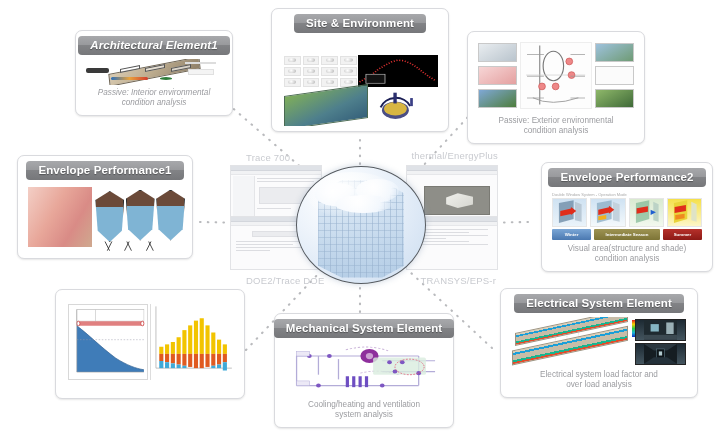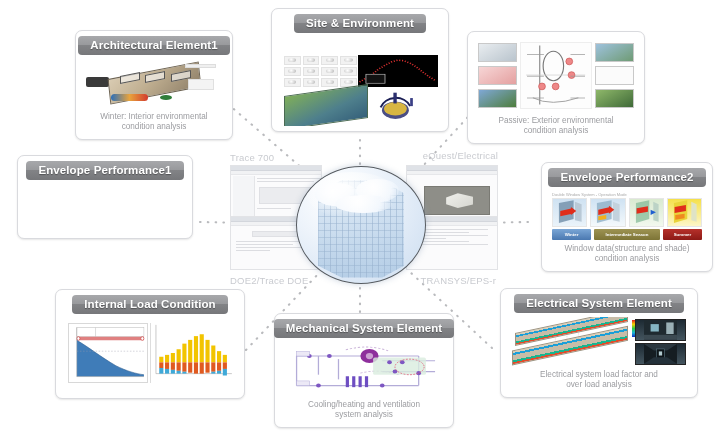--- a/index.html
+++ b/index.html
@@ -25,21 +25,21 @@
   .sw-thumb .menubar  { height:4px; background:#f1f2f4; border-bottom:1px solid #e6e7ea;}
   .sw-thumb .body { position:absolute; inset:10px 2px 2px 2px; }
   .sw-thumb .lcol { position:absolute; left:0; top:0; bottom:0; width:26%;
                     background:#f4f5f7; border-right:1px solid #e4e5e8; }
   .sw-line { height:1px; background:#dcdde1; margin:2px 3px; }
   .sw-line.s { width:40%; } .sw-line.m { width:66%; } .sw-line.l { width:88%; }
   .sw-box { position:absolute; background:#ebecef; border:1px solid #dfe0e4; }
 
   .sw-label {
     position:absolute; font-size:9.5px; color:#c9cbd0; letter-spacing:.2px;
-    white-space:nowrap; font-family:"Liberation Sans", sans-serif;
+    white-space:nowrap; font-family:"Liberation Sans", sans-serif;margin-left:16px;
   }
 
   #globe {
     position:absolute; left:296px; top:166px; width:130px; height:118px;
     border-radius:50%;
     border:1.6px solid #555a60;
     background:
       radial-gradient(ellipse at 32% 26%, #ffffff 0%, #eef4fb 36%, #dbe7f5 70%, #cadcee 100%);
     overflow:hidden; z-index:4;
     box-shadow: 0 0 6px rgba(140,160,185,.45);
@@ -195,21 +195,21 @@
         <div class="menubar"></div>
       <div class="body">
         <div class="lcol"></div>
         <div class="sw-line l" style="margin-left:28%"></div>
         <div class="sw-line m" style="margin-left:28%"></div>
         <div class="sw-box" style="left:30%; top:24%; width:62%; height:40%;"></div>
         <div class="sw-line s" style="margin-left:28%; margin-top:26px;"></div>
       </div>
     </div>
 
-    <div class="sw-label" style="right:0px; top:2px;">eQuest/Electrical</div>
+    <div class="sw-label" style="right:0px; top:2px;">thermal/EnergyPlus</div>
     <div class="sw-thumb" style="right:0px; top:17px; width:92px; height:58px;">
       <div class="titlebar"></div>
         <div class="menubar"></div>
       <div class="body">
         <div class="sw-box" style="left:18%; top:22%; width:76%; height:66%; background:#8e8e88; border-color:#7a7a74;"></div>
         <div class="art" style="left:36%; top:36%; width:40%; height:38%;
              background:linear-gradient(145deg,#f2f2ee,#d6d6d0);
              clip-path:polygon(18% 34%,52% 8%,96% 30%,96% 76%,52% 96%,18% 74%);
              border:1px solid #aaa;"></div>
       </div>
@@ -244,36 +244,36 @@
   </div>
 
   <div id="globe">
     <div class="tower"></div>
     <div class="cloud" style="left:14%; top:14%; width:34%; height:20%;"></div>
     <div class="cloud" style="left:46%; top:10%; width:34%; height:20%;"></div>
     <div class="cloud" style="left:30%; top:24%; width:44%; height:16%;"></div>
     <div class="gloss"></div>
   </div>
 
-  <div class="panel" style="left:75px; top:30px; width:158px; height:110px;">
+  <div class="panel" style="left:75px; top:30px; width:158px; height:86px;font-style:italic;">
     <div class="panel-header">Architectural Element1</div>
     <div class="panel-body">
       <div class="art" style="left:2%; top:36%; width:16%; height:20%; background:#3a3a3a; border-radius:2px;"></div>
       <div class="p1-floor"></div>
       <div class="art" style="left:26%; top:30%; width:14%; height:16%; background:rgba(255,255,255,.6); border:1px solid #555; transform:skewY(-11deg);"></div>
       <div class="art" style="left:44%; top:28%; width:14%; height:16%; background:rgba(255,255,255,.6); border:1px solid #555; transform:skewY(-11deg);"></div>
       <div class="art" style="left:62%; top:26%; width:14%; height:16%; background:rgba(255,255,255,.6); border:1px solid #555; transform:skewY(-11deg);"></div>
       <div class="art" style="left:20%; top:70%; width:26%; height:14%;
            background:linear-gradient(to right,#2d6fb8,#e8a33d,#d23b2e); border-radius:6px;"></div>
       <div class="art" style="left:54%; top:72%; width:9%; height:11%; background:#2f7d3a; border-radius:50%;"></div>
       <div class="art" style="left:72%; top:10%; width:22%; height:9%; background:#efefef; border:1px solid #ddd;"></div>
       <div class="art" style="left:74%; top:40%; width:18%; height:22%; background:#f4f4f4; border:1px solid #e0e0e0;"></div>
     </div>
     <div class="panel-caption">
-      <span>Winter: Interior environmental</span><br>
+      <span>Passive: Interior environmental</span><br>
       <span>condition analysis</span>
     </div>
   </div>
 
   <div class="panel" style="left:271px; top:8px; width:178px; height:124px;gap:16px;">
     <div class="panel-header">Site &amp; Environment</div>
     <div class="panel-body">
       <div class="p2-grid">
         <div class="p2-cell"></div>
           <div class="p2-cell"></div>
@@ -345,21 +345,21 @@
             <path d="M62 48 H74"></path>
         </g>
       </svg>
     </div>
     <div class="panel-caption">
       <span>Passive: Exterior environmental</span><br>
       <span>condition analysis</span>
     </div>
   </div>
 
-  <div class="panel" style="left:17px; top:155px; width:176px; height:84px;align-items:flex-end;">
+  <div class="panel" style="left:17px; top:155px; width:176px; height:104px;">
     <div class="panel-header">Envelope Performance1</div>
     <div class="panel-body">
       <div class="p4-sec"></div>
       <div class="leaf" style="left:44%; top:10%;"></div>
       <div class="leaf" style="left:63%; top:8%;"></div>
       <div class="leaf" style="left:82%; top:8%;"></div>
       <svg style="position:absolute; inset:0; width:100%; height:100%;" viewBox="0 0 100 60">
         <g stroke="#222" stroke-width=".7" fill="none">
           <path d="M50 50 L54 58"></path>
             <path d="M56 50 L52 58"></path>
@@ -411,27 +411,26 @@
           </svg>
         </div>
       </div>
       <div class="p5-bars">
         <div class="p5-bar" style="flex:2; background:linear-gradient(to bottom,#7aa6d6,#4a78b0); color:#fff;">Winter</div>
         <div class="p5-bar" style="flex:3.4; background:linear-gradient(to bottom,#9d9353,#7d7436); color:#fff;">Intermediate Season</div>
         <div class="p5-bar" style="flex:2; background:linear-gradient(to bottom,#b6302a,#8c1a16); color:#fff;">Summer</div>
       </div>
     </div>
     <div class="panel-caption">
-      <span>Window data(structure and shade)</span><br>
+      <span>Visual area(structure and shade)</span><br>
       <span>condition analysis</span>
     </div>
   </div>
 
   <div class="panel" style="left:55px; top:289px; width:190px; height:110px;">
-    <div class="panel-header">Internal Load Condition</div>
     <div class="panel-body">
       <div class="p6-left">
         <svg viewBox="0 0 100 64" preserveAspectRatio="none" style="width:100%;height:100%;">
           <rect x="10" y="4" width="86" height="10" fill="#fff" stroke="#bbb" stroke-width=".6"></rect>
           <line x1="34" y1="4" x2="34" y2="14" stroke="#bbb" stroke-width=".6"></line>
           <path d="M10 16 H96" stroke="#e08080" stroke-width="4"></path>
           <circle cx="12" cy="16" r="2" fill="#fff" stroke="#c44" stroke-width=".8"></circle>
           <circle cx="94" cy="16" r="2" fill="#fff" stroke="#c44" stroke-width=".8"></circle>
           <path d="M10 18 C26 26, 40 36, 60 46 C74 52, 86 55, 96 56 L96 58 L10 58 Z" fill="#3f7cb8"></path>
           <path d="M10 18 C26 26, 40 36, 60 46 C74 52, 86 55, 96 56" fill="none" stroke="#2f5f90" stroke-width=".7"></path>

